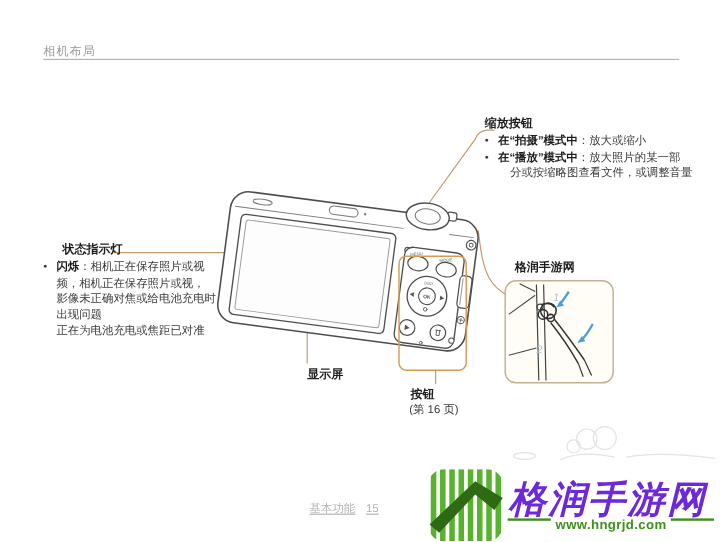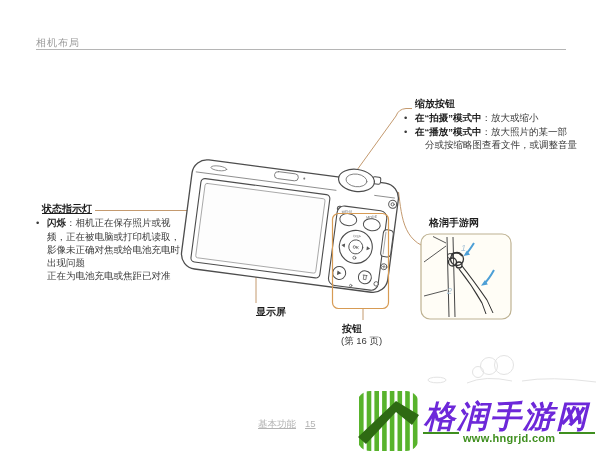--- a/index.html
+++ b/index.html
@@ -9,24 +9,24 @@
   }
   .abs{position:absolute;}
   .header-title{left:36px;top:36px;font-size:10px;color:#9a9a9a;letter-spacing:1px;}
   .header-rule{left:36px;top:49px;width:530px;height:0;border-top:1px solid #b5b5b5;}
   .callout{font-size:9.5px;line-height:13.3px;color:#3a3a3a;}
   .callout .c-title{font-size:10px;font-weight:bold;color:#1c1c1c;margin-bottom:1px;}
   .callout .c-line{padding-left:11px;}
   .callout .c-line .bullet{display:inline-block;width:11px;margin-left:-11px;color:#3a3a3a;}
   .callout .c-line .b{font-weight:bold;color:#1c1c1c;}
   .callout.right-block{left:404px;top:97px;width:195px;}
-  .callout.right-block .c-title{margin-left:11px;}
+  .callout.right-block .c-title{}
   .callout.right-block .cont{padding-left:21px;}
   .callout.left-block{left:36px;top:202px;width:195px;}
-  .callout.left-block .c-title{margin-left:6px;text-decoration:underline;}
+  .callout.left-block .c-title{margin-left:16px;}
   .part-label{font-size:10px;font-weight:bold;color:#1c1c1c;}
   .lbl-display{left:256px;top:305px;}
   .lbl-buttons{left:342px;top:322px;}
   .lbl-buttons-page{left:341px;top:335px;font-size:9.5px;font-weight:normal;color:#3a3a3a;}
   .lbl-strap{left:429px;top:216px;}
   .footer{left:258px;top:418px;font-size:9.5px;color:#b3b3b3;text-decoration:underline;}
   .footer .pg{margin-left:9px;}
   .wm-title{left:424px;top:396px;font-size:31px;font-weight:bold;color:#6d28d9;letter-spacing:2px;white-space:nowrap;font-style:italic;}
   .wm-url-row{left:423px;top:432px;width:172px;display:flex;}
   .wm-url-row .dash{height:0;border-top:2px solid #3f8f1f;}
@@ -173,21 +173,21 @@
     <div class="c-line cont">
       <span>分或按缩略图查看文件，或调整音量</span>
     </div>
   </div>
 
   <div class="abs callout left-block">
     <div class="c-title">状态指示灯</div>
     <div class="c-line">
       <span class="bullet">•</span><span class="b">闪烁</span><span>：相机正在保存照片或视</span>
     </div>
-    <div class="c-line"><span>频，正在被电脑或打印机读取，</span></div>
+    <div class="c-line"><span>频，相机正在保存照片或视，</span></div>
     <div class="c-line"><span>影像未正确对焦或给电池充电时</span></div>
     <div class="c-line"><span>出现问题</span></div>
     <div class="c-line"><span>正在为电池充电或焦距已对准</span></div>
   </div>
 
   <div class="abs part-label lbl-display">显示屏</div>
   <div class="abs part-label lbl-buttons">按钮</div>
   <div class="abs lbl-buttons-page">(第 16 页)</div>
   <div class="abs part-label lbl-strap">格润手游网</div>
 

